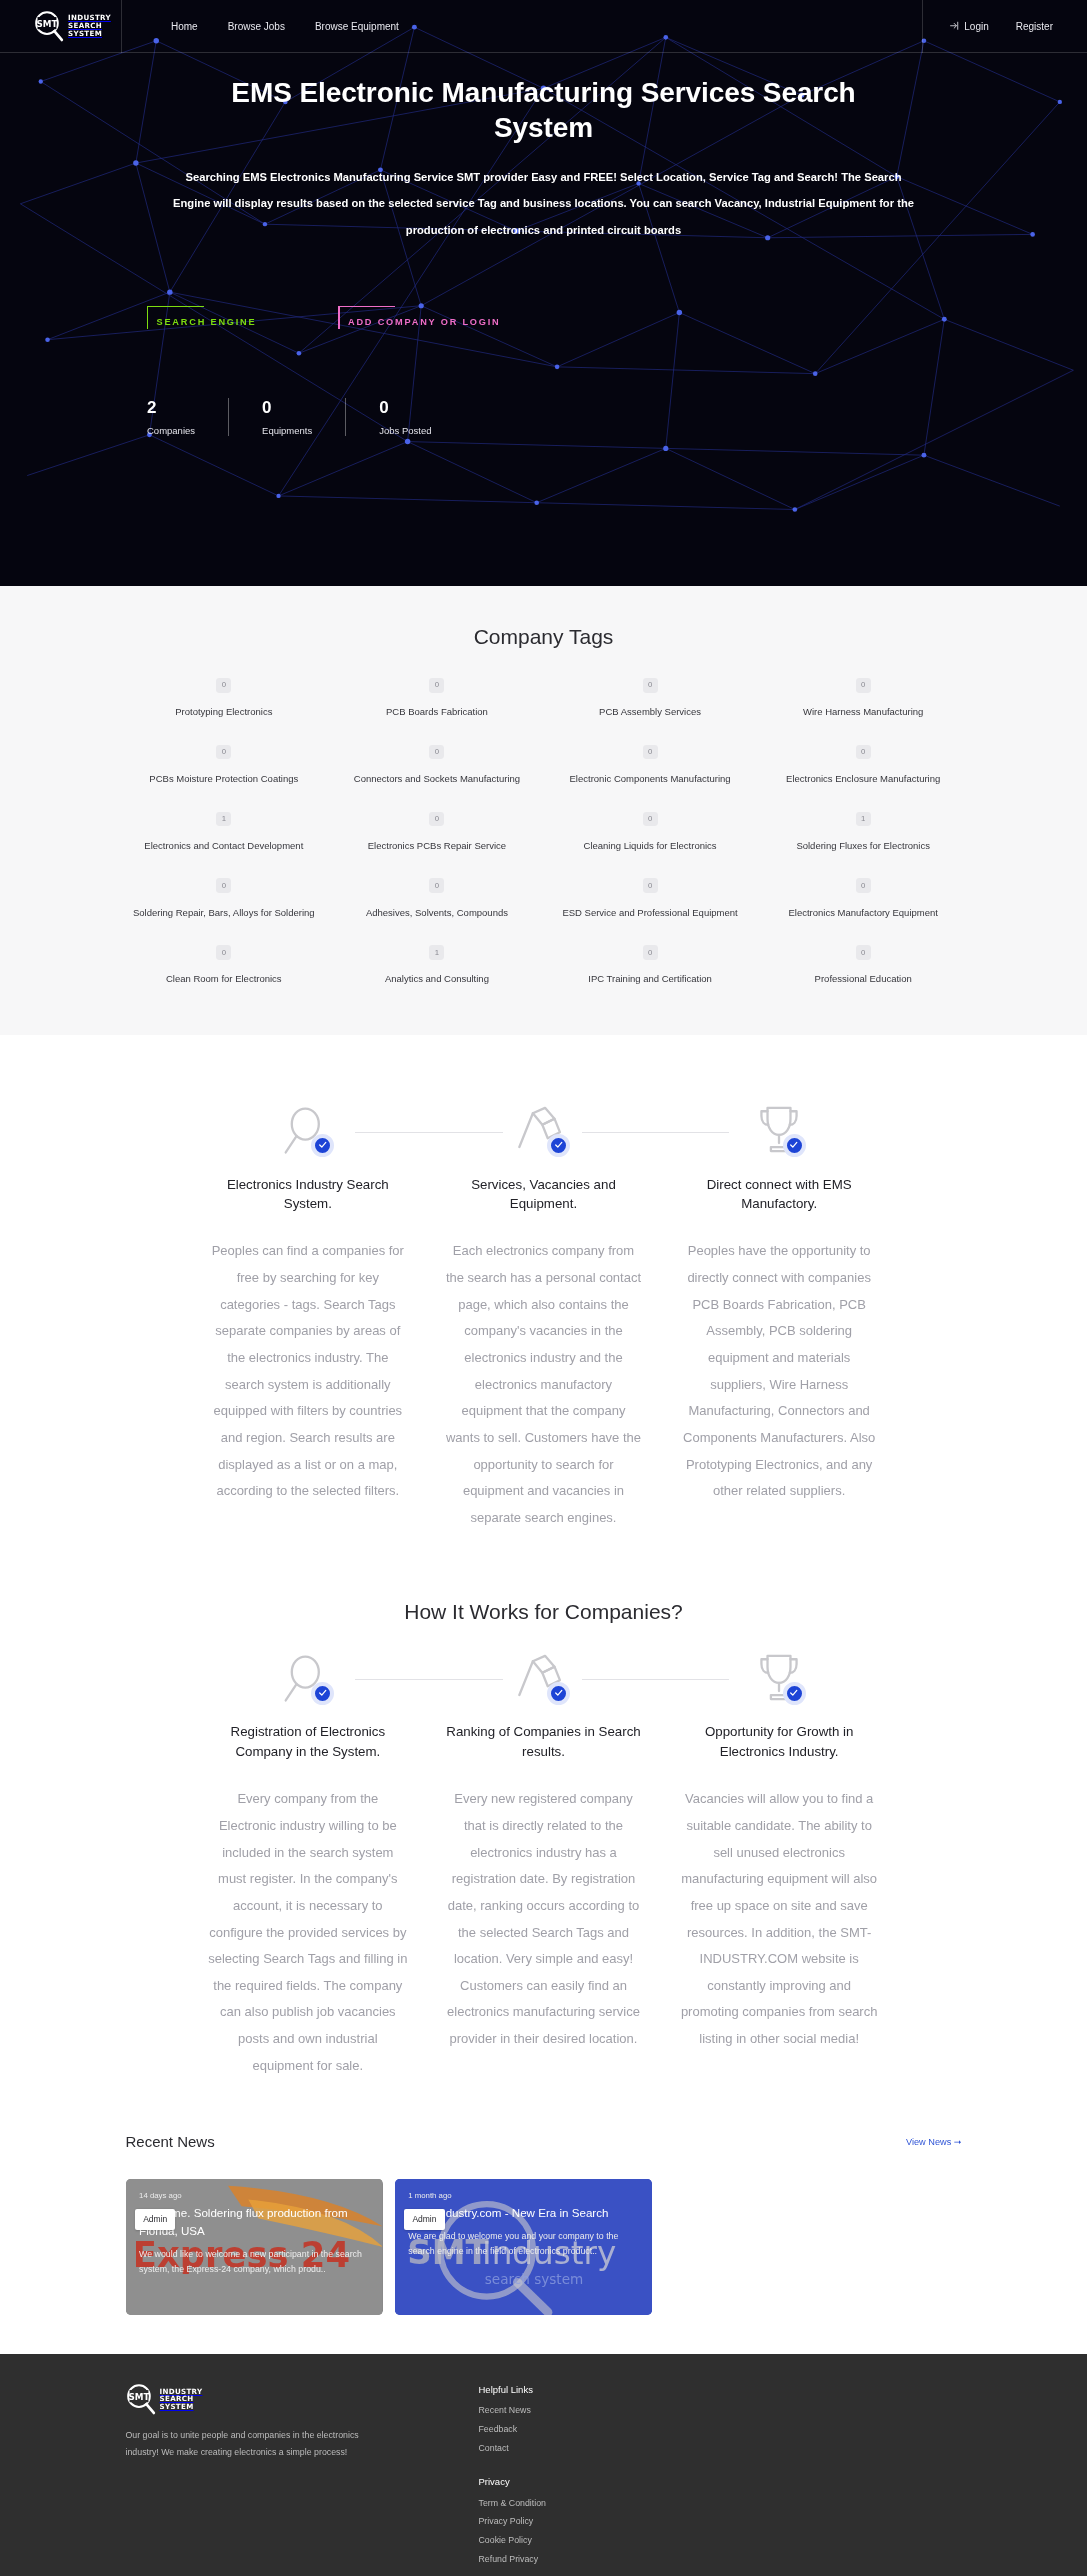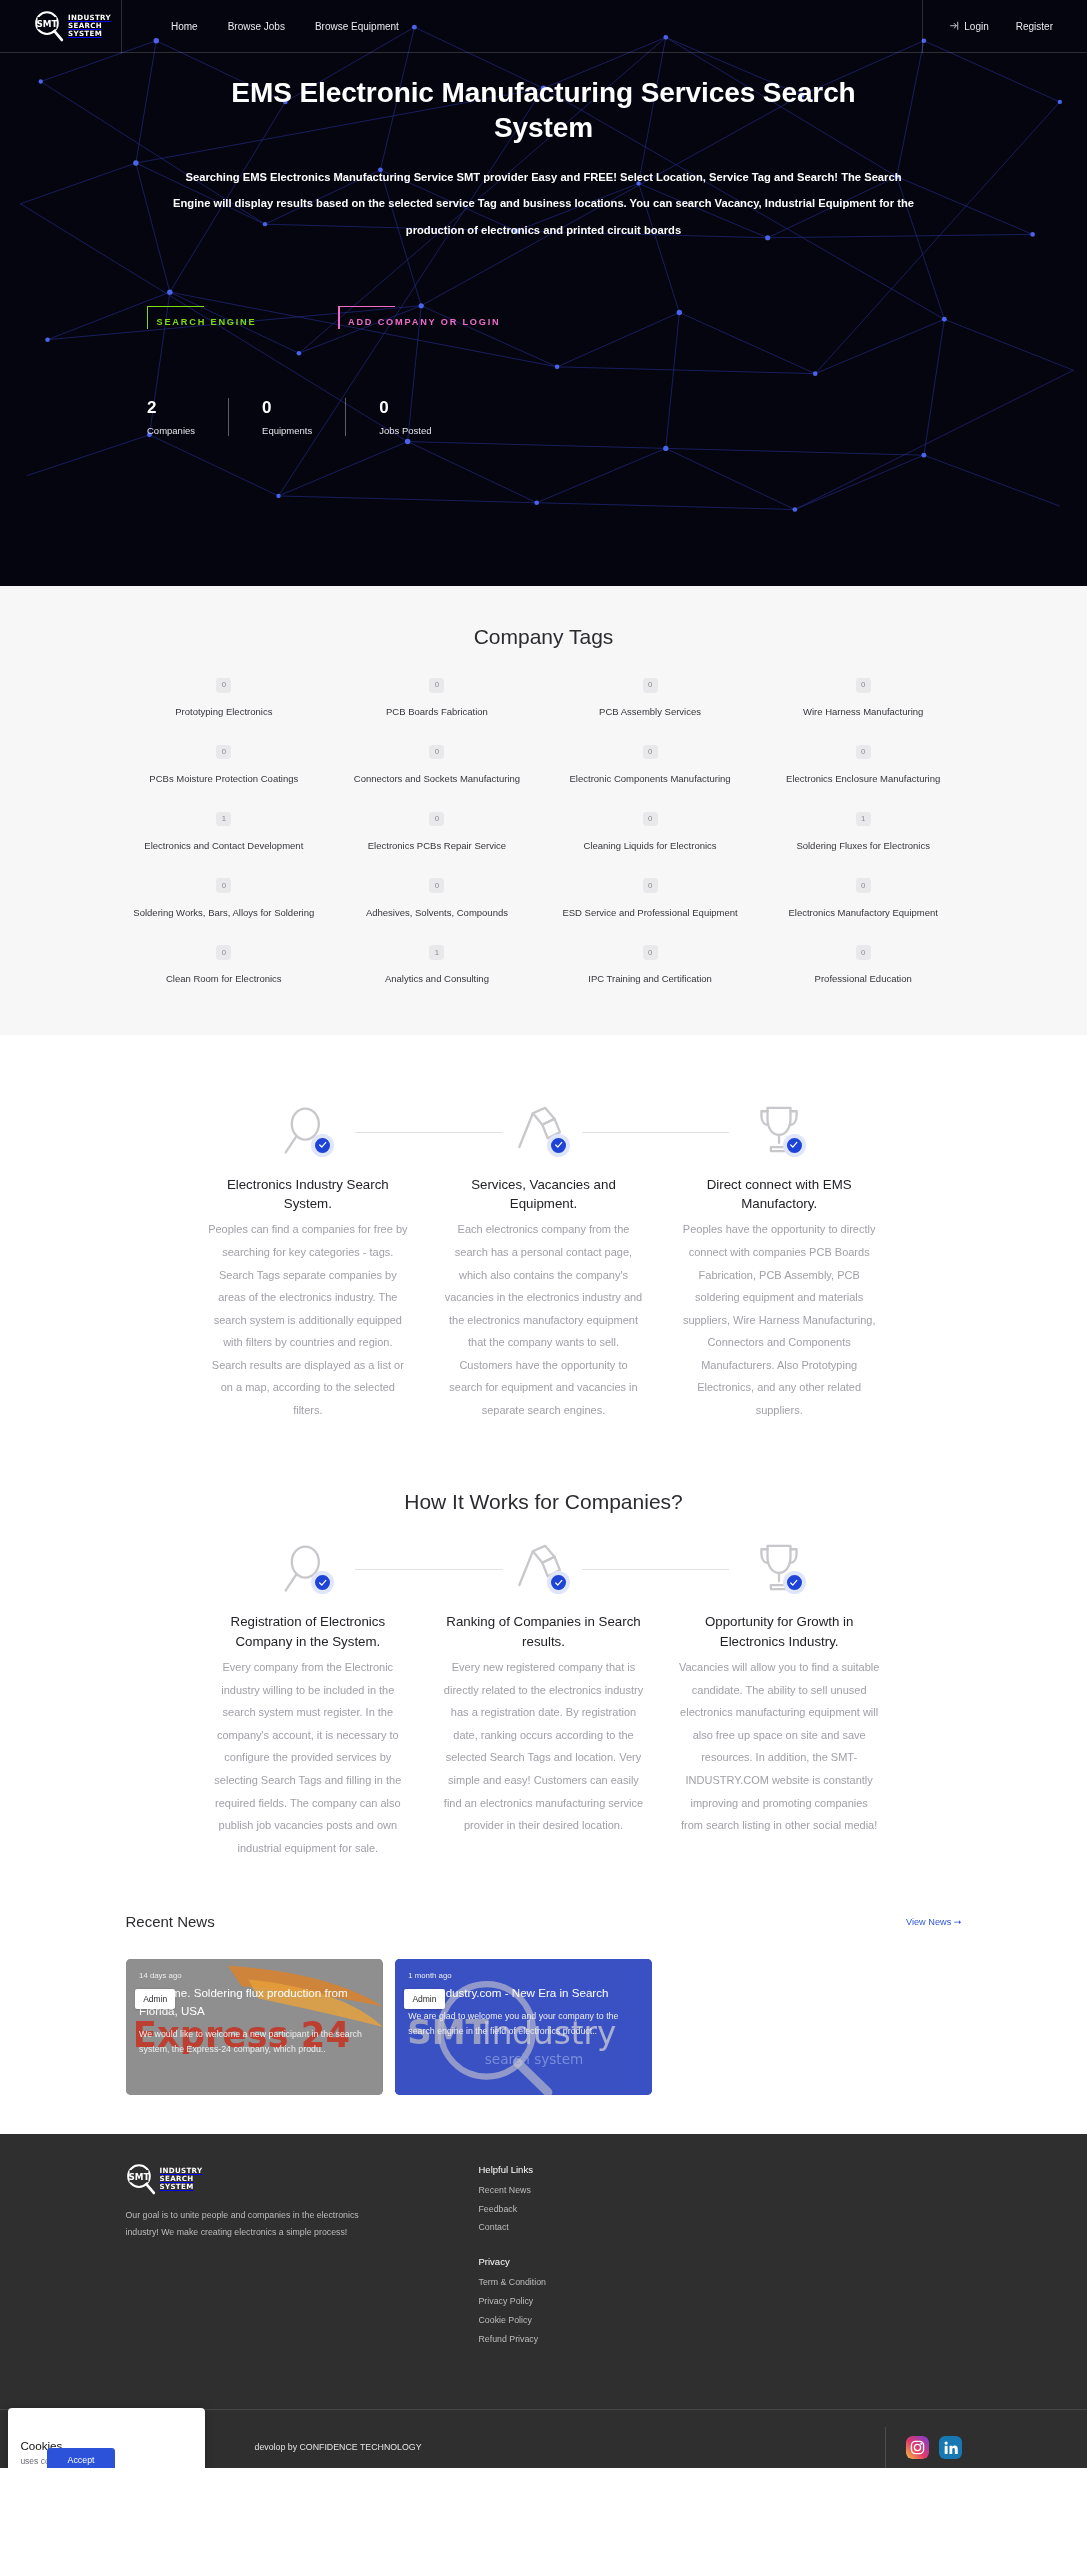--- a/index.html
+++ b/index.html
@@ -114,21 +114,21 @@
   .how-line {
     position:absolute; top:28px; height:0.7px; background:#e2e2e6;
   }
   .how-line.l1 { left:calc(16.6% + 39px); width:calc(33.3% - 79px); }
   .how-line.l2 { left:calc(49.9% + 39px); width:calc(33.3% - 79px); }
   .how-h3 {
     margin-top:15px; font-size:13.3px; line-height:1.5;
     color:#222228; font-weight:400;
   }
   .how-p {
-    margin-top:4px; font-size:11px; line-height:2.05; color:#a0a0a8;
+    margin-top:24px; font-size:13px; line-height:2.05; color:#a0a0a8;
     padding:0 4.1px;
   }
 
   
   .news-sec { background:#fff; padding:27px 0 39px; }
   .news-head {
     width:836px; margin:0 auto; display:flex; align-items:center;
   }
   .news-title { font-size:15px; color:#2b2b30; font-weight:400; }
   .view-news {
@@ -337,21 +337,21 @@
         <a class="tag" href="#"><span class="tag-badge">0</span><div class="tag-name">PCB Assembly Services</div></a>
         <a class="tag" href="#"><span class="tag-badge">0</span><div class="tag-name">Wire Harness Manufacturing</div></a>
         <a class="tag" href="#"><span class="tag-badge">0</span><div class="tag-name">PCBs Moisture Protection Coatings</div></a>
         <a class="tag" href="#"><span class="tag-badge">0</span><div class="tag-name">Connectors and Sockets Manufacturing</div></a>
         <a class="tag" href="#"><span class="tag-badge">0</span><div class="tag-name">Electronic Components Manufacturing</div></a>
         <a class="tag" href="#"><span class="tag-badge">0</span><div class="tag-name">Electronics Enclosure Manufacturing</div></a>
         <a class="tag" href="#"><span class="tag-badge">1</span><div class="tag-name">Electronics and Contact Development</div></a>
         <a class="tag" href="#"><span class="tag-badge">0</span><div class="tag-name">Electronics PCBs Repair Service</div></a>
         <a class="tag" href="#"><span class="tag-badge">0</span><div class="tag-name">Cleaning Liquids for Electronics</div></a>
         <a class="tag" href="#"><span class="tag-badge">1</span><div class="tag-name">Soldering Fluxes for Electronics</div></a>
-        <a class="tag" href="#"><span class="tag-badge">0</span><div class="tag-name">Soldering Works, Bars, Alloys for Soldering</div></a>
+        <a class="tag" href="#"><span class="tag-badge">0</span><div class="tag-name">Soldering Repair, Bars, Alloys for Soldering</div></a>
         <a class="tag" href="#"><span class="tag-badge">0</span><div class="tag-name">Adhesives, Solvents, Compounds</div></a>
         <a class="tag" href="#"><span class="tag-badge">0</span><div class="tag-name">ESD Service and Professional Equipment</div></a>
         <a class="tag" href="#"><span class="tag-badge">0</span><div class="tag-name">Electronics Manufactory Equipment</div></a>
         <a class="tag" href="#"><span class="tag-badge">0</span><div class="tag-name">Clean Room for Electronics</div></a>
         <a class="tag" href="#"><span class="tag-badge">1</span><div class="tag-name">Analytics and Consulting</div></a>
         <a class="tag" href="#"><span class="tag-badge">0</span><div class="tag-name">IPC Training and Certification</div></a>
         <a class="tag" href="#"><span class="tag-badge">0</span><div class="tag-name">Professional Education</div></a>
       </div>
   </section>
 

